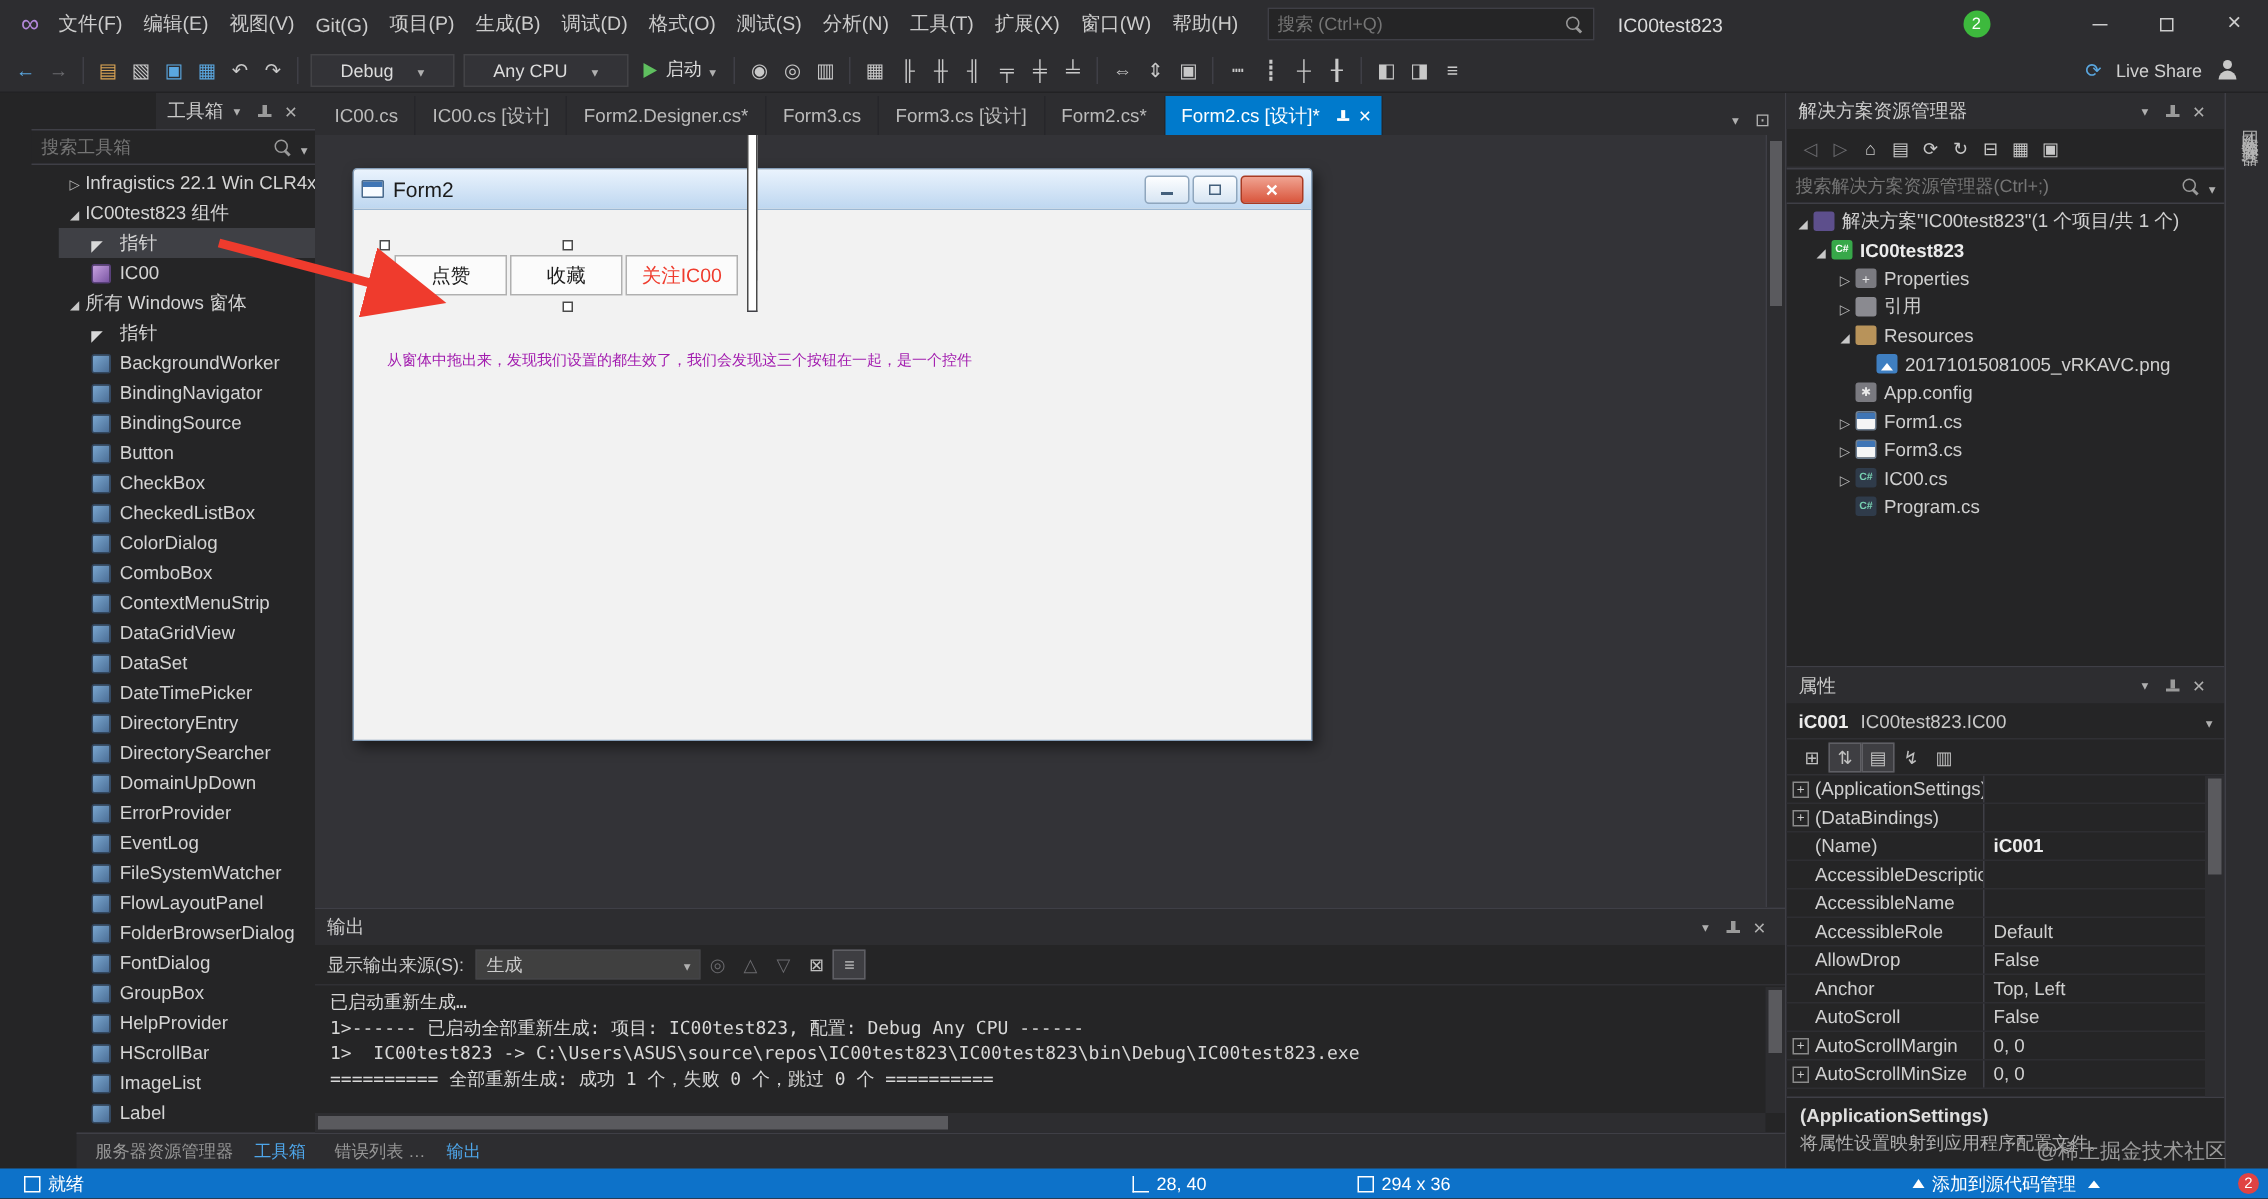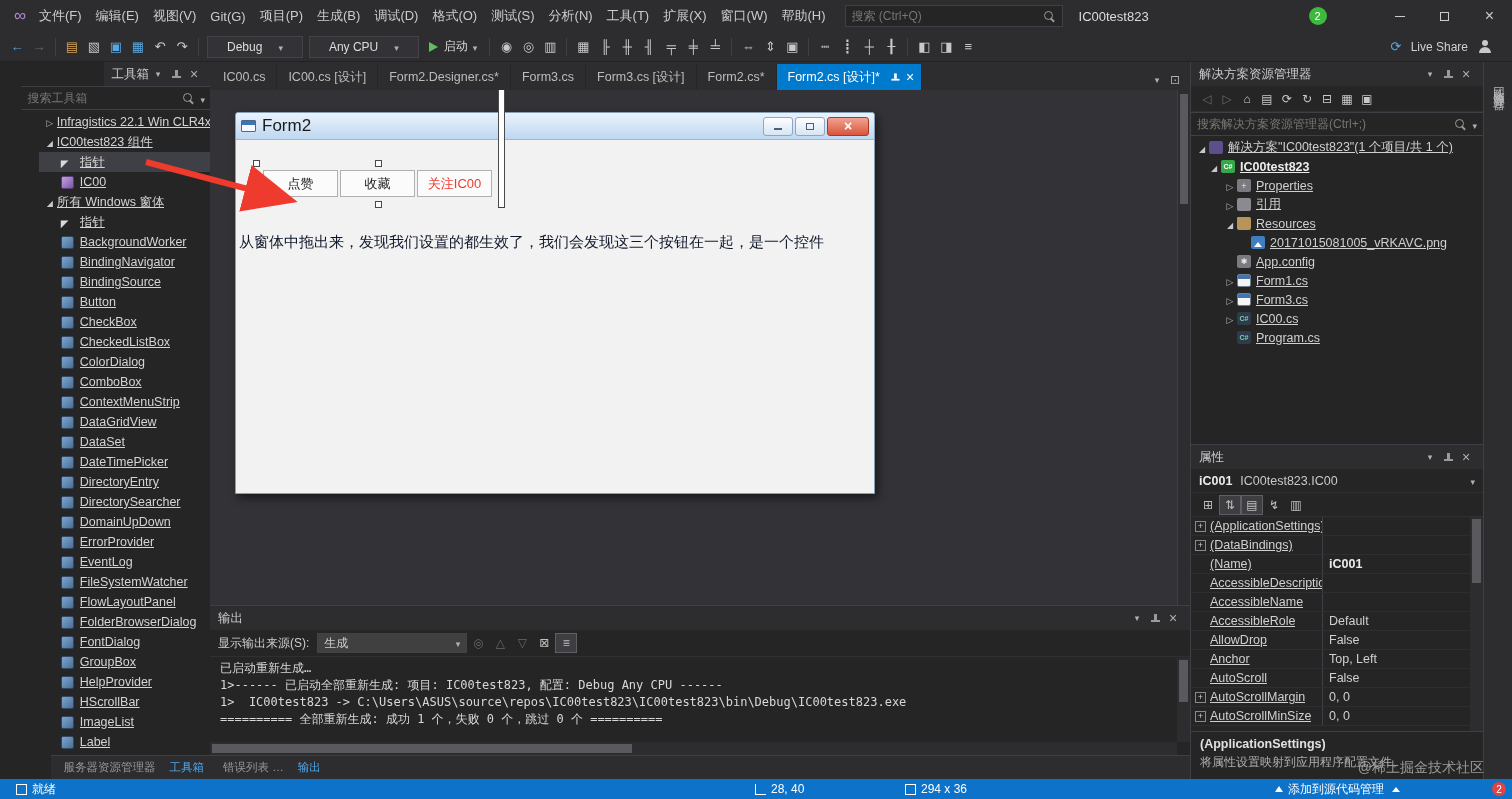--- a/index.html
+++ b/index.html
@@ -88,36 +88,36 @@
 .i-dock::after{content:"⊡";font-size:12px;color:#b0b0b0;}
 
 .designer{flex:1;position:relative;background:#333337;overflow:hidden;}
 .ed-vscroll{position:absolute;top:0;right:0;bottom:0;width:13px;background:#2d2d30;border-left:1px solid #3f3f46;}
 .ed-vscroll .thumb{position:absolute;left:2px;right:2px;top:4px;height:110px;background:#5a5a5e;}
 
 
 .form-win{position:absolute;left:25px;top:22px;width:640px;height:382px;background:#f2f2f2;border:1px solid #87a0ba;border-radius:3px 3px 0 0;box-shadow:3px 4px 9px rgba(0,0,0,.5);}
 .form-title{height:27px;background:linear-gradient(#eaf3fd,#bed7f0);display:flex;align-items:center;padding:0 5px;border-bottom:1px solid #9db8d2;border-radius:3px 3px 0 0;}
 .form-ic{width:15px;height:12px;background:linear-gradient(#3f75b5 0 4px,#f7fbff 4px);border:1px solid #4a6a8c;border-radius:1px;margin-right:6px;flex:none;}
-.ftxt{font-size:17px;color:#1b1b1b;}
+.ftxt{font-size:14px;color:#1b1b1b;}
 .fbtns{margin-left:auto;display:flex;gap:2px;}
 .fbtn{width:30px;height:19px;border:1px solid #8fa6bd;border-radius:3px;background:linear-gradient(#fdfeff,#d7e5f3);display:flex;align-items:center;justify-content:center;}
 .fbtn .g-min{width:8px;height:1px;border-bottom:2px solid #44607c;display:block;margin-top:6px;}
 .fbtn .g-max{width:8px;height:7px;border:1.5px solid #44607c;display:block;}
 .fbtn.close{width:42px;background:linear-gradient(#f0a391,#d9553c);border-color:#a93a22;}
 .fbtn.close::after{content:"×";color:#fff;font-size:14px;font-weight:bold;line-height:1;}
 .form-body{position:relative;height:calc(100% - 27px);background:#f2f2f2;}
 .ctl-btn{position:absolute;top:30px;width:75px;height:27px;background:#fbfbfb;border:1px solid #b0b0b0;display:flex;align-items:center;justify-content:center;font-size:13px;color:#1d1d1d;}
 .ctl-btn.b1{left:27px;}.ctl-btn.b2{left:104px;}.ctl-btn.b3{left:181px;color:#ef3b2d;}
 .selbox{position:absolute;left:21px;top:24px;width:244px;height:40px;pointer-events:none;}
 .hd{position:absolute;width:7px;height:7px;background:#fff;border:1px solid #4a4a4a;pointer-events:auto;}
 .hd.nw{left:-4px;top:-4px;}.hd.n{left:calc(50% - 4px);top:-4px;}.hd.ne{right:-4px;top:-4px;}
 .hd.w{left:-4px;top:calc(50% - 4px);}.hd.e{right:-4px;top:calc(50% - 4px);}
 .hd.sw{left:-4px;bottom:-4px;}.hd.s{left:calc(50% - 4px);bottom:-4px;}.hd.se{right:-4px;bottom:-4px;}
-.annotation{position:absolute;left:3px;top:93px;font-size:15px;color:#0f172a;white-space:nowrap;}
+.annotation{position:absolute;left:22px;top:93px;font-size:10px;color:#a21caf;white-space:nowrap;}
 
 
 .output{height:150px;border-top:1px solid #3f3f46;background:#252526;display:flex;flex-direction:column;position:relative;flex:none;}
 .out-toolbar{height:27px;display:flex;align-items:center;padding:0 8px;font-size:12px;color:#cccccc;background:#252526;border-bottom:1px solid #303034;flex:none;}
 .out-combo{width:150px;height:20px;background:#404040;border:1px solid #434346;display:flex;align-items:center;padding:0 6px;margin-left:8px;font-size:12px;}
 .out-combo .cv{flex:1;}
 .oi{min-width:22px;height:20px;display:inline-flex;align-items:center;justify-content:center;font-size:12px;color:#c0c0c0;}
 .oi.dim{color:#6a6a6e;}
 .oi.on{border:1px solid #5f5f64;background:#3e3e42;}
 .out-body{flex:1;font-family:"DejaVu Sans Mono","Liberation Mono",monospace;font-size:12px;color:#d8d8d8;padding:3px 10px;line-height:17px;white-space:pre;overflow:hidden;}
@@ -189,21 +189,21 @@
 .sb-git{right:112px;}
 .sb-ic{width:11px;height:11px;border:1.3px solid #fff;display:inline-block;}
 .sb-ic.flag{border:none;border-left:1.3px solid #fff;border-bottom:1.3px solid #fff;}
 .up-arrow{width:0;height:0;border-left:4px solid transparent;border-right:4px solid transparent;border-bottom:6px solid #fff;display:inline-block;}
 .caret-up{width:0;height:0;border-left:4px solid transparent;border-right:4px solid transparent;border-bottom:5px solid #fff;display:inline-block;margin-left:3px;}
 .badge-red{position:absolute;right:6px;top:3px;width:14px;height:14px;border-radius:50%;background:#e04343;color:#fff;font-size:10px;display:flex;align-items:center;justify-content:center;}
 
 
 .arrow-overlay{position:absolute;left:0;top:0;z-index:60;pointer-events:none;}
 .watermark{position:absolute;right:28px;bottom:22px;z-index:70;color:#9a9a9a;font-size:14px;pointer-events:none;}
-.lbl{overflow:hidden;text-overflow:clip;white-space:nowrap;text-decoration:underline;}
+.lbl{overflow:hidden;text-overflow:clip;white-space:nowrap;}
 </style>
 </head>
 <body>
 
 <div class="app">
 
   <div class="titlebar">
     <span class="vs-logo"></span>
     <span class="menu-item">文件(F)</span>
     <span class="menu-item">编辑(E)</span>

